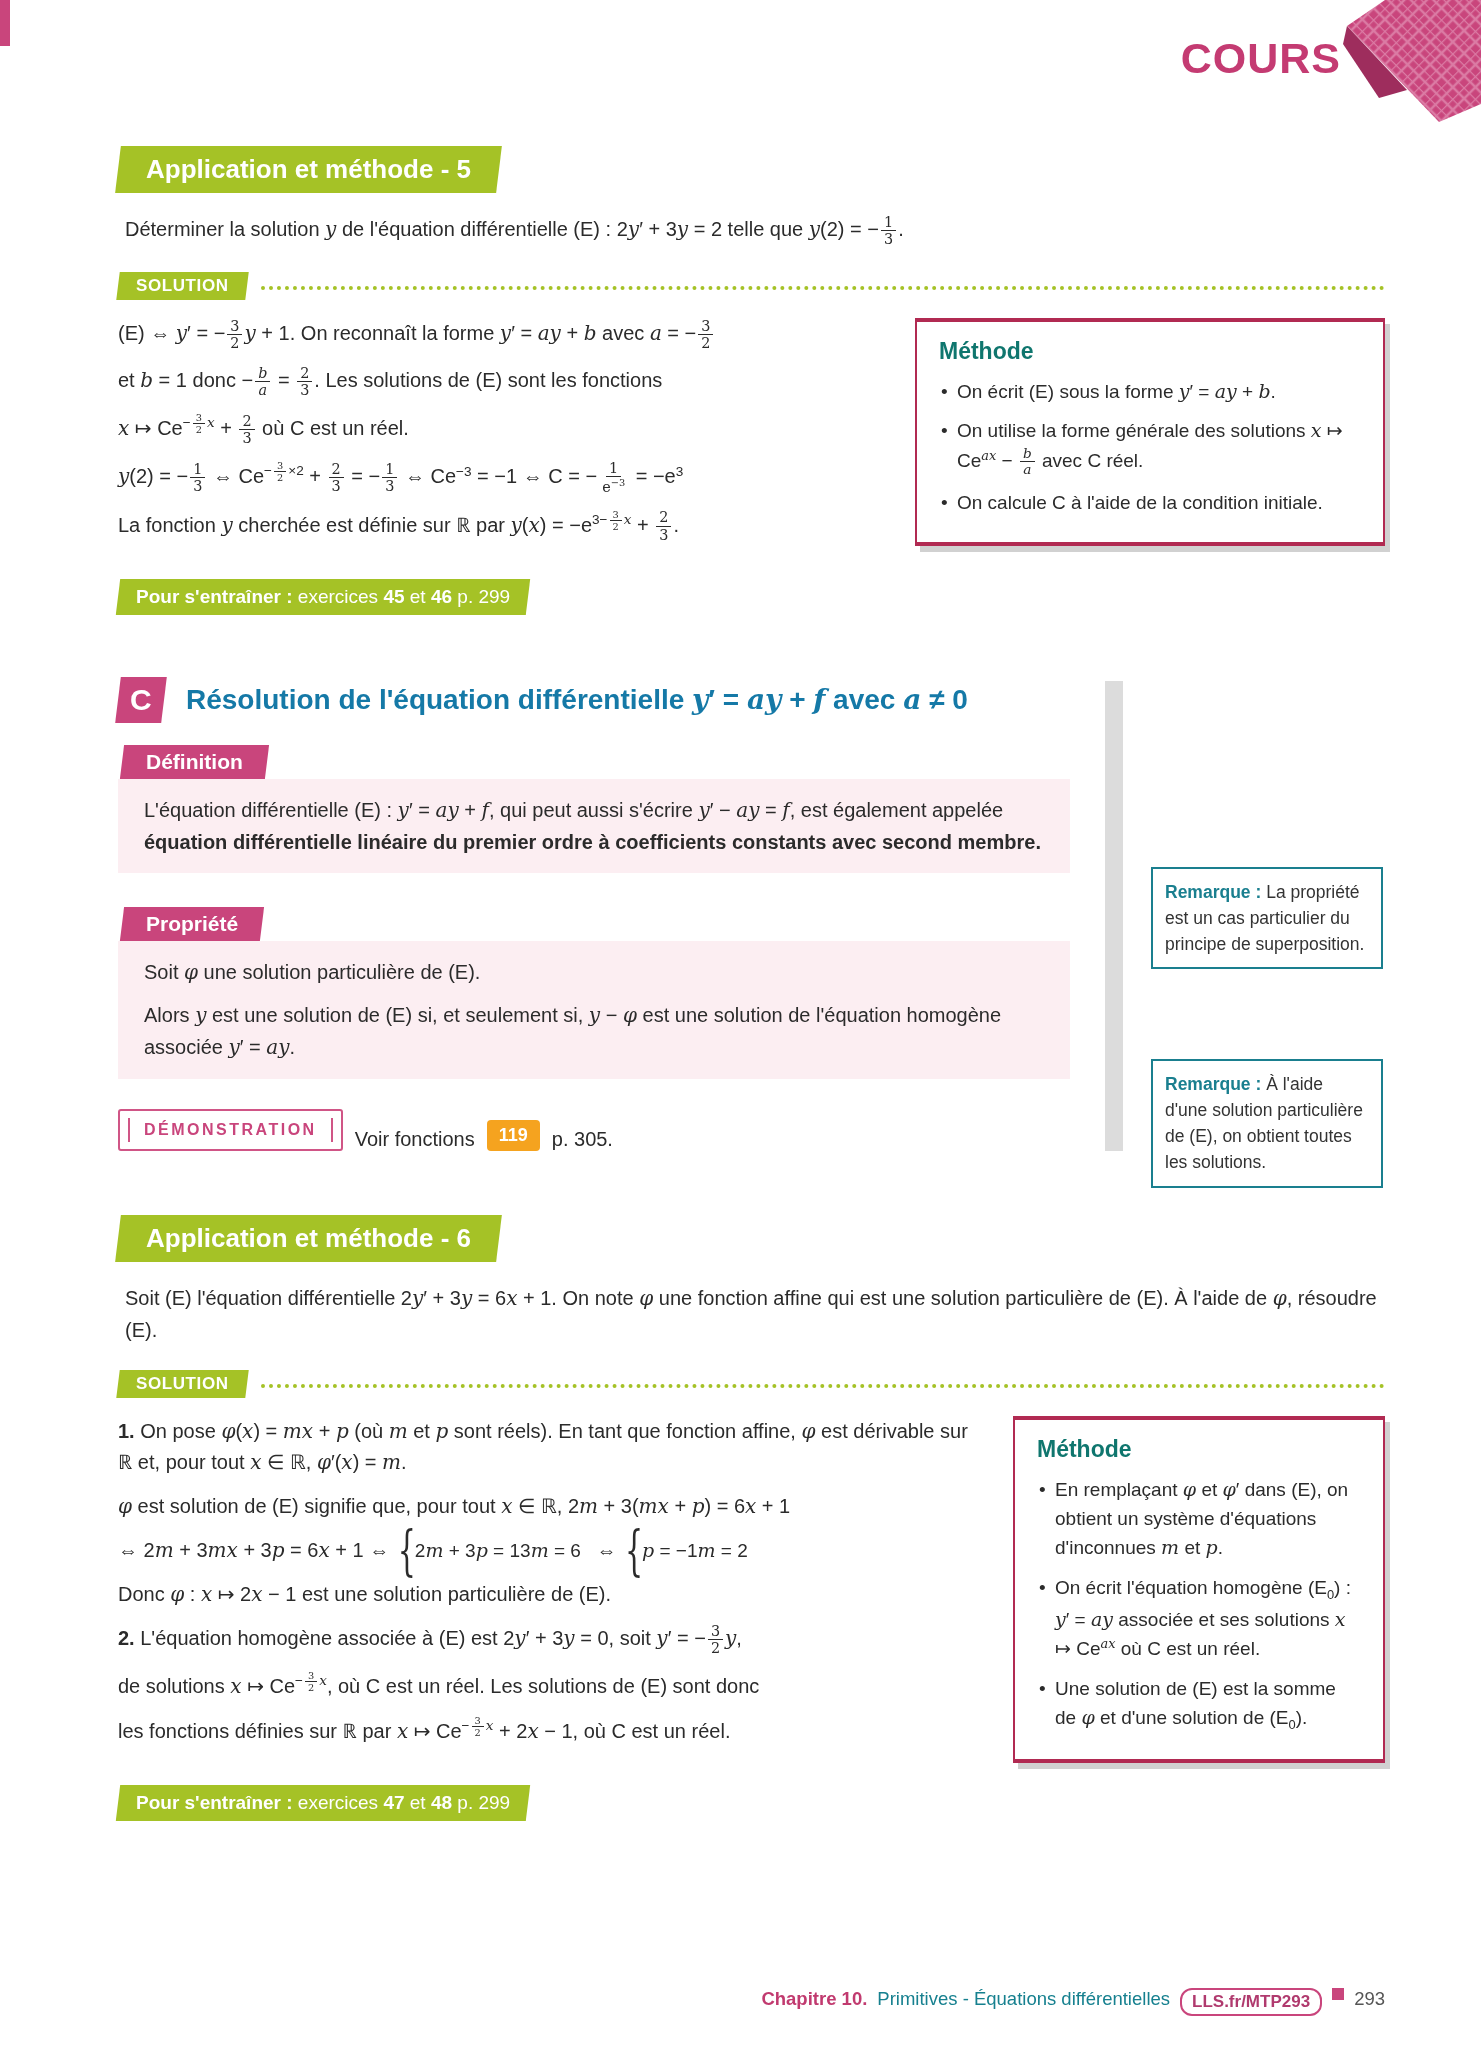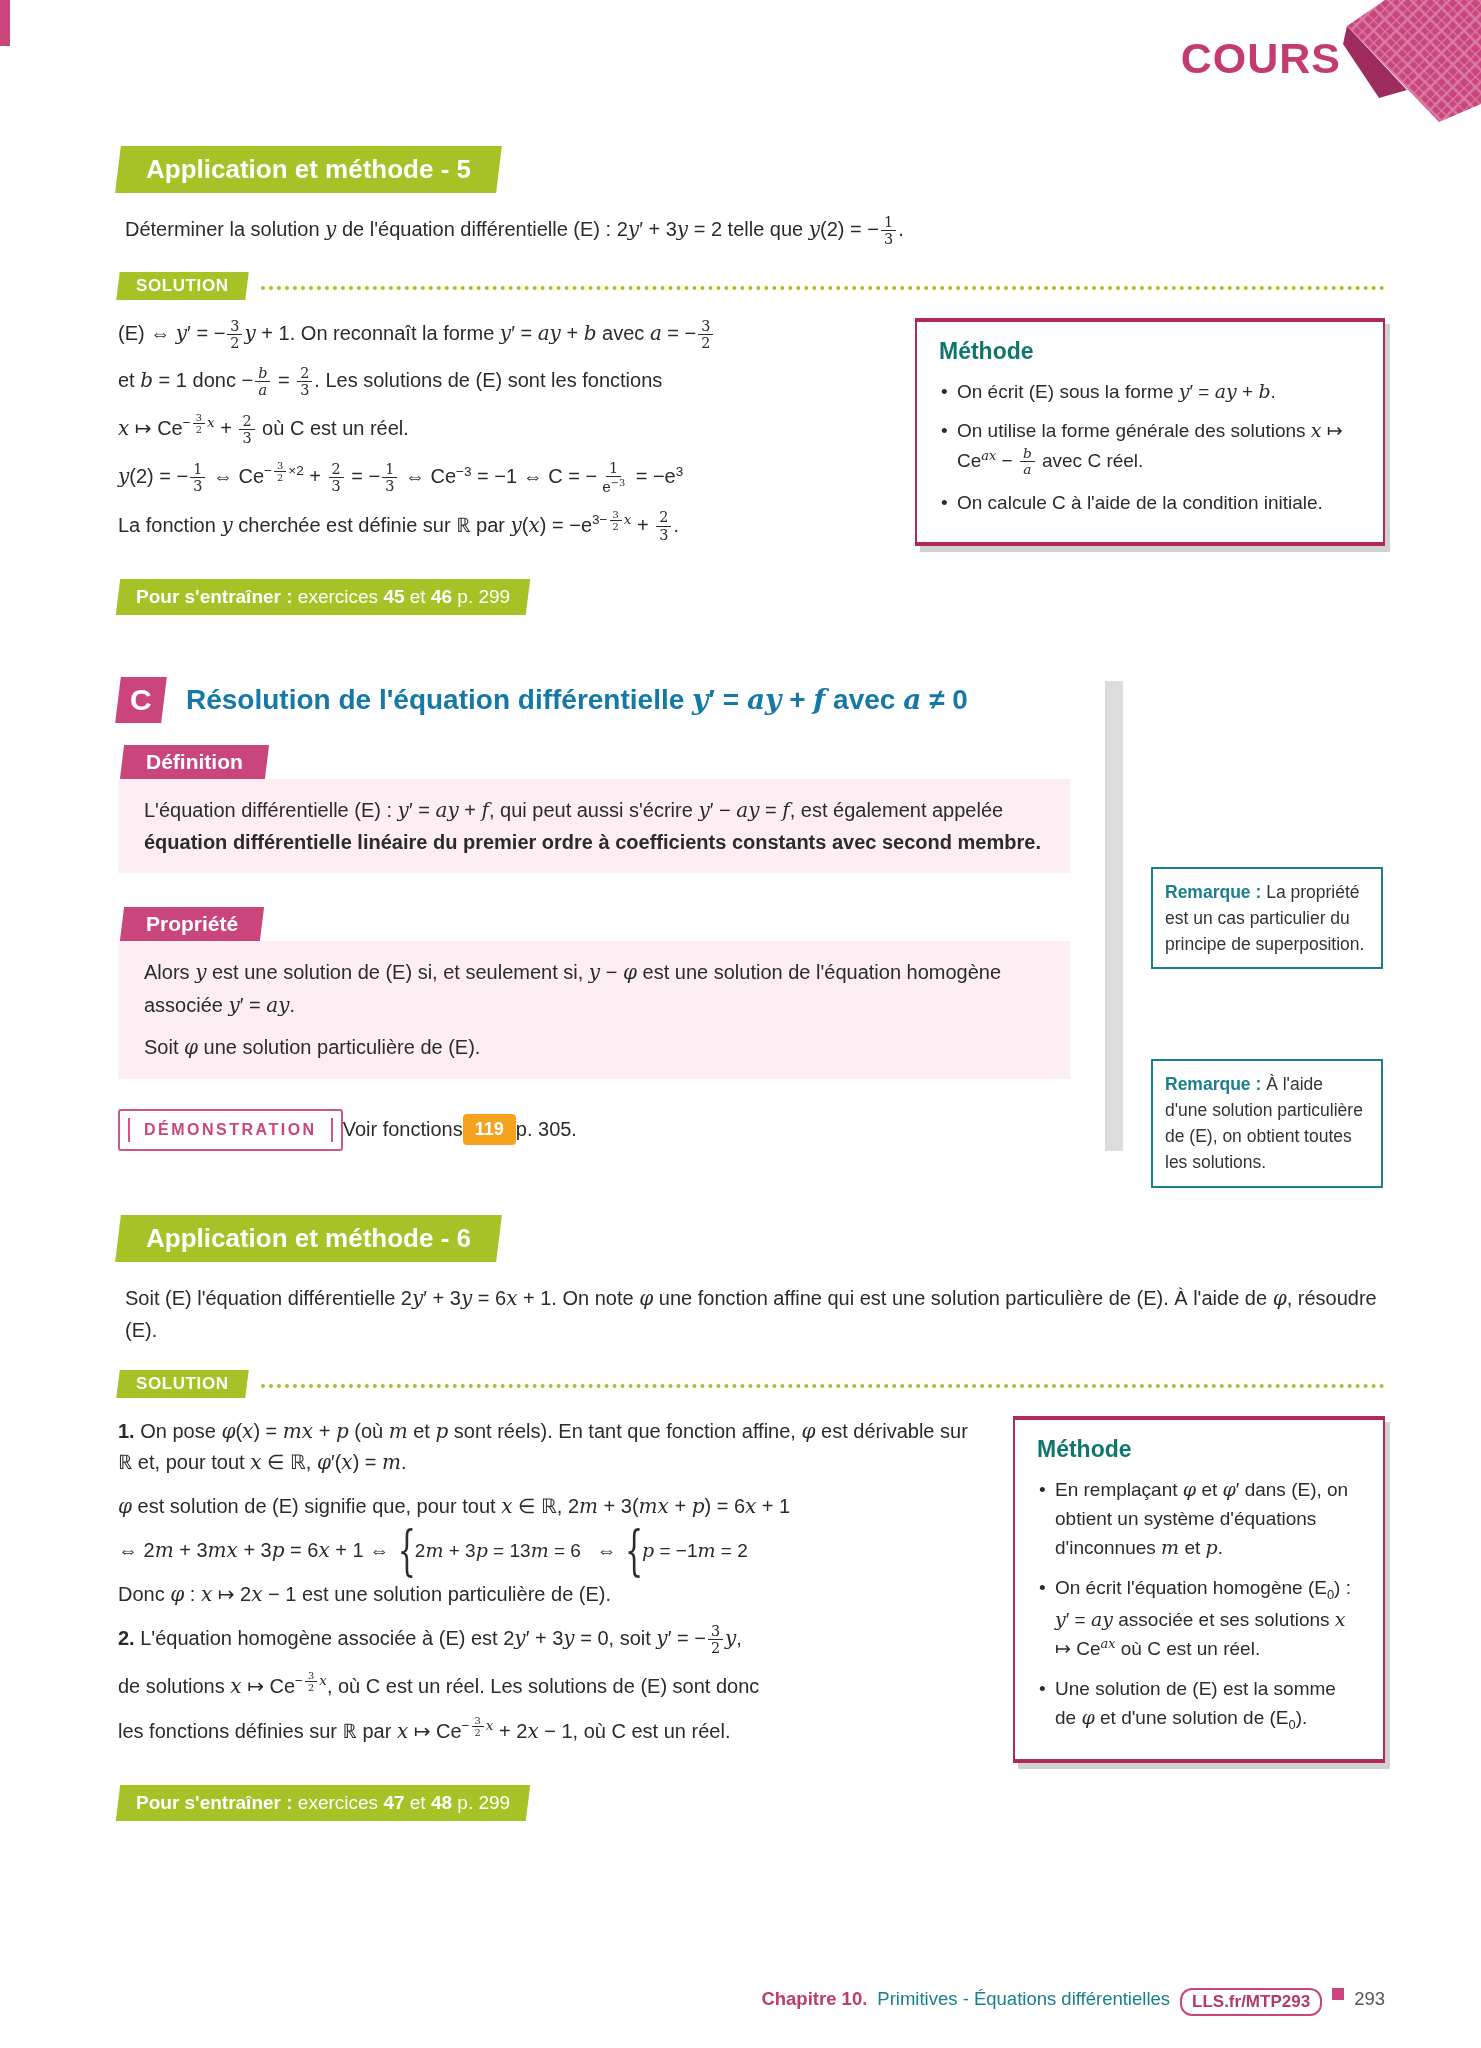--- a/index.html
+++ b/index.html
@@ -57,21 +57,21 @@
   .sec-title{color:#1579a7;font-size:28px;font-weight:bold;margin:4px}
 
   .pink-label{display:inline-block;background:#c9457c;color:#fff;font-weight:bold;font-size:21px;
               padding:5px 24px;transform:skewX(-7deg);margin:22px 0 0 4px}
   .pink-label>span{display:inline-block;transform:skewX(7deg)}
   .pl2{margin-top:34px}
   .pink-block{background:#fceef2;width:952px;padding:15px 26px;line-height:1.62}
   .pink-block p{margin:0 0 10px}
   .pink-block p:last-child{margin-bottom:0}
 
-  .demo-row{display:flex;align-items:center;gap:0;margin-top:30px;font-size:20px}
+  .demo-row{display:flex;align-items:flex-end;gap:12px;margin-top:30px;font-size:20px}
   .demo-box{border:2px solid #d05586;color:#c9457c;font-weight:bold;letter-spacing:2.5px;padding:10px 24px;
             font-size:16px;border-radius:3px;position:relative}
   .demo-box::before,.demo-box::after{content:'';position:absolute;top:7px;bottom:7px;width:2px;background:#d05586}
   .demo-box::before{left:8px}
   .demo-box::after{right:8px}
   .badge{background:#f5a31f;color:#fff;font-weight:bold;padding:5px 12px;border-radius:4px;font-size:18px}
 
   .remark{position:absolute;width:232px;border:2px solid #1a7f8f;padding:10px 12px;font-size:17.5px;
           line-height:1.5;color:#333;background:#fff;left:1033px}
   .remark b{color:#1a7f8f}
@@ -194,22 +194,22 @@
       <h2 class="sec-title">Résolution de l'équation différentielle <i>y</i>′ = <i>ay</i> + <i>f</i> avec <i>a</i> ≠ 0</h2>
     </div>
 
     <div class="pink-label"><span>Définition</span></div>
     <div class="pink-block">
       <p>L'équation différentielle (E) : <i>y</i>′ = <i>ay</i> + <i>f</i>, qui peut aussi s'écrire <i>y</i>′ − <i>ay</i> = <i>f</i>, est également appelée <b>équation différentielle linéaire du premier ordre à coefficients constants avec second membre.</b></p>
     </div>
 
     <div class="pink-label pl2"><span>Propriété</span></div>
     <div class="pink-block">
+      <p>Soit <i>φ</i> une solution particulière de (E).</p>
       <p>Alors <i>y</i> est une solution de (E) si, et seulement si, <i>y</i> − <i>φ</i> est une solution de l'équation homogène associée <i>y</i>′ = <i>ay</i>.</p>
-      <p>Soit <i>φ</i> une solution particulière de (E).</p>
     </div>
 
     <div class="demo-row">
       <span class="demo-box">DÉMONSTRATION</span>
       <span>Voir fonctions</span>
       <span class="badge">119</span>
       <span>p. 305.</span>
     </div>
 
     <aside class="remark remark1">

